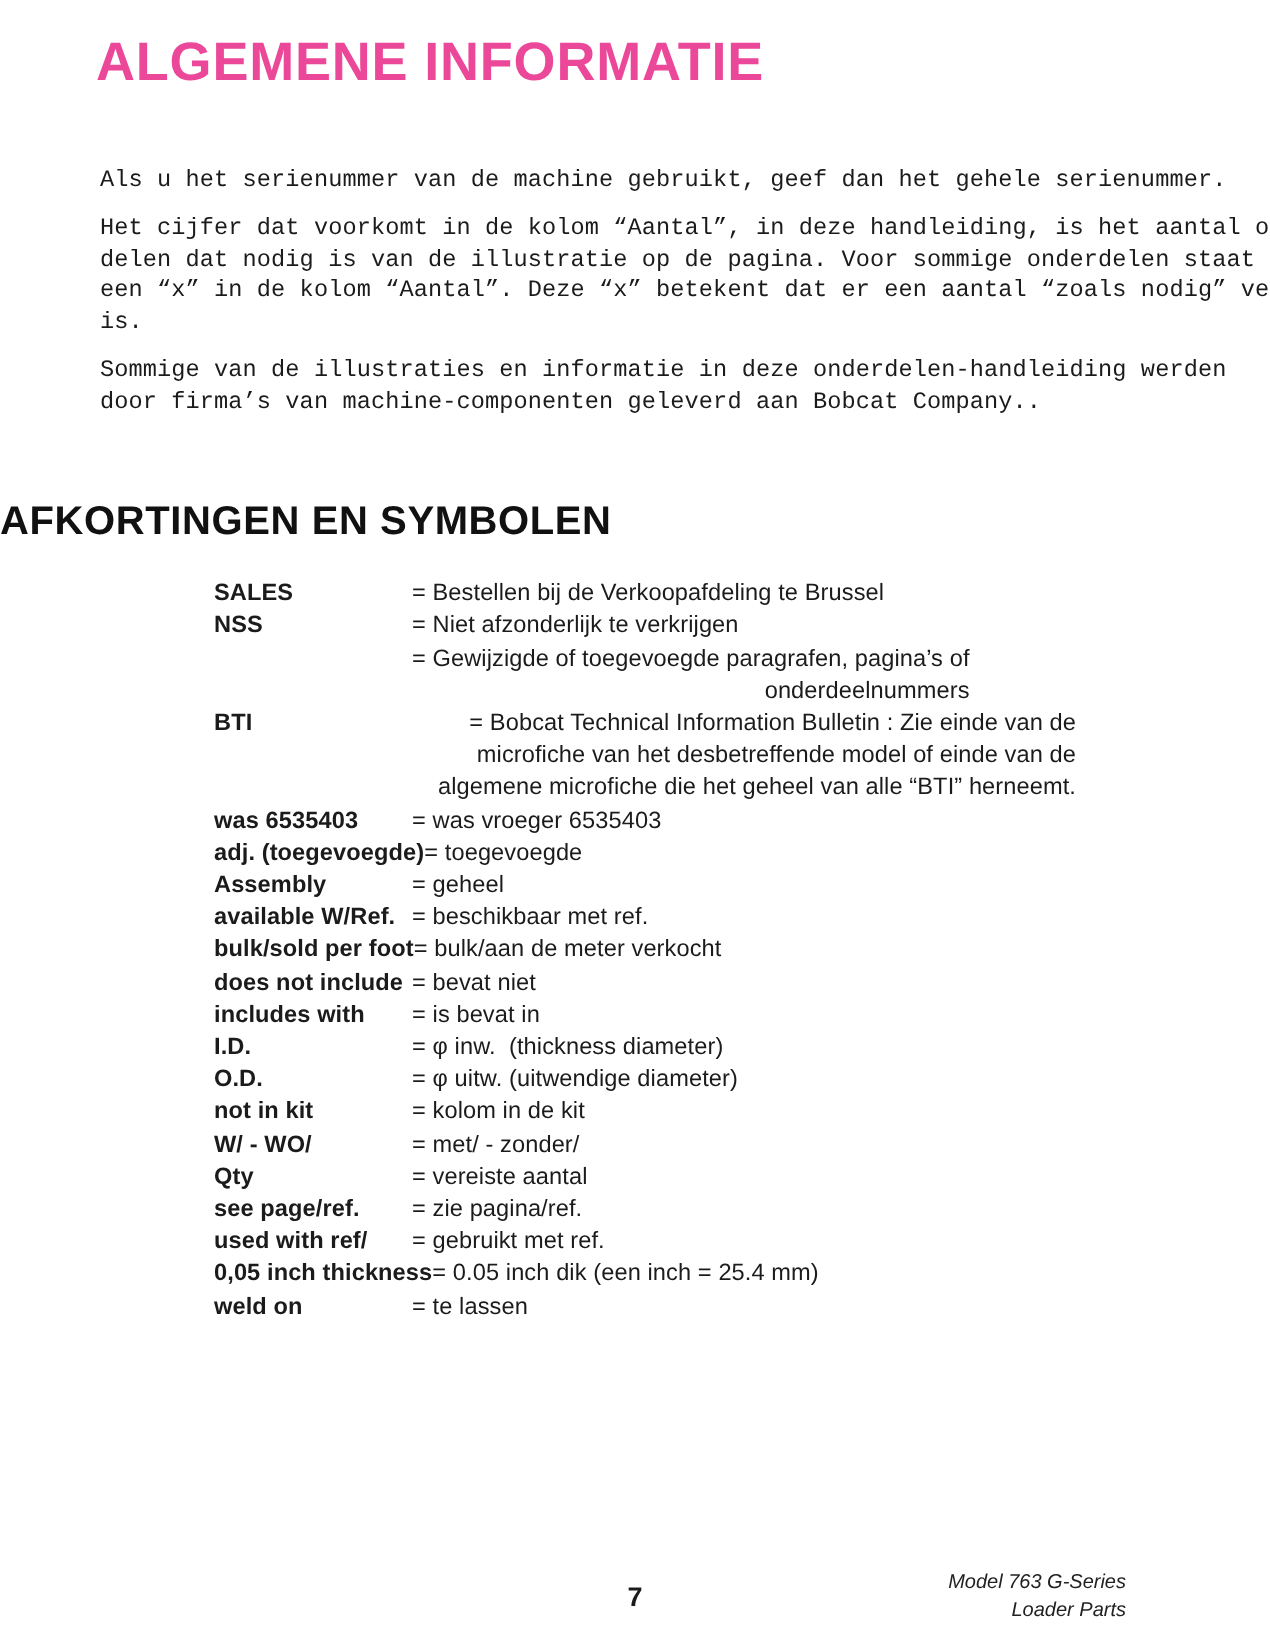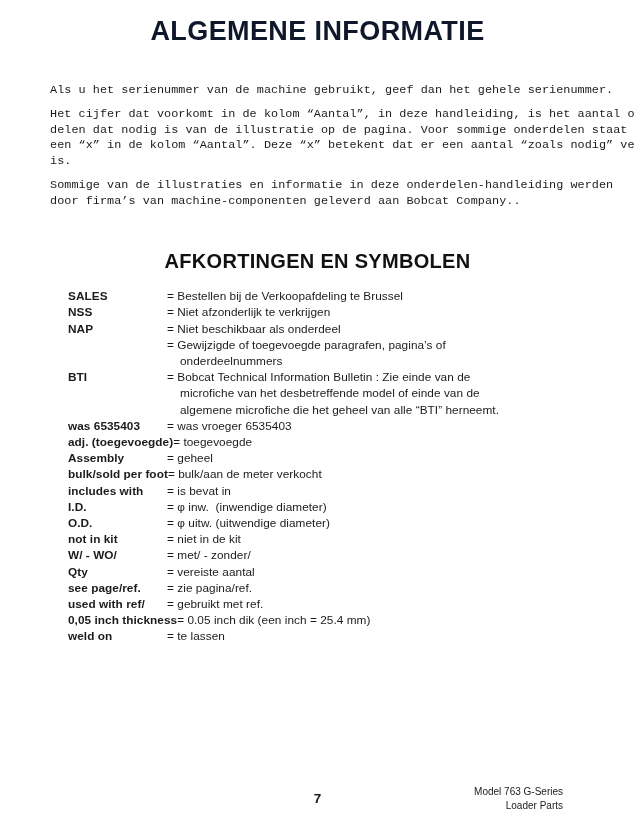--- a/index.html
+++ b/index.html
@@ -7,73 +7,76 @@
     position:relative;
     width:635px; height:819px;
     margin:0 auto;
     background:#ffffff;
     color:#1b1b1b;
     font-family:"Liberation Sans","DejaVu Sans",sans-serif;
     overflow:hidden;
   }
   .page-title {
     margin:0; padding-top:16px;
-    text-align:center;
+    text-align:left;
     font-size:27px; font-weight:bold;
     letter-spacing:0.4px;
-    color:#0f172a;
+    color:#ec4899;
+    padding-left:48px;
   }
   .content {
     padding:36px 0 0 50px;
     font-family:Liberation Mono, monospace;
   }
   .para {
     margin:0 0 8.5px 0;
     font-size:11.8px;
     line-height:15.6px;
     letter-spacing:0.05px;
     white-space:pre;
   }
   .para:nth-of-type(4) { }
   .section-title {
     margin:41px 0 15px 0;
-    text-align:center;
+    text-align:left;
     font-size:20px; font-weight:bold;
     letter-spacing:0.3px;
     color:#111;
   }
   .abbr-list {
-    padding-left:68px;
+    padding-left:107px;
     font-size:11.8px;
     letter-spacing:0.05px;
   }
   .abbr-row { display:flex; align-items:flex-start; line-height:16.2px; }
   .abbr-term {
     flex:0 0 auto;
     min-width:99px;
     font-weight:bold;
     white-space:pre;
   }
   .abbr-def {
     white-space:pre;
     padding-left:13px;
     text-indent:-13px;
+    text-align:right;
   }
   .page-number {
     position:absolute; left:0; right:0; bottom:13px;
     text-align:center;
     font-size:13.5px; font-weight:bold;
   }
   .doc-ref {
     position:absolute; right:72px; bottom:7px;
     text-align:right;
     font-size:10px;
     line-height:13.5px;
     white-space:pre;
     color:#222;
+    font-style:italic;
   }
 </style>
 </head>
 <body>
 
 <div class="sheet">
 
   <h1 class="page-title">ALGEMENE INFORMATIE</h1>
 
   <div class="content">
@@ -97,24 +100,20 @@
       <div class="abbr-row">
         <span class="abbr-term">SALES</span>
         <span class="abbr-def">= Bestellen bij de Verkoopafdeling te Brussel</span>
       </div>
 
       <div class="abbr-row">
         <span class="abbr-term">NSS</span>
         <span class="abbr-def">= Niet afzonderlijk te verkrijgen</span>
       </div>
 
-      <div class="abbr-row">
-        <span class="abbr-term">NAP</span>
-        <span class="abbr-def">= Niet beschikbaar als onderdeel</span>
-      </div>
 
       <div class="abbr-row">
         <span class="abbr-term"></span>
         <span class="abbr-def">= Gewijzigde of toegevoegde paragrafen, pagina’s of
 onderdeelnummers</span>
       </div>
 
       <div class="abbr-row">
         <span class="abbr-term">BTI</span>
         <span class="abbr-def">= Bobcat Technical Information Bulletin : Zie einde van de
@@ -130,45 +129,53 @@
       <div class="abbr-row">
         <span class="abbr-term">adj. (toegevoegde)</span>
         <span class="abbr-def">= toegevoegde</span>
       </div>
 
       <div class="abbr-row">
         <span class="abbr-term">Assembly</span>
         <span class="abbr-def">= geheel</span>
       </div>
 
+      <div class="abbr-row">
+        <span class="abbr-term">available W/Ref.</span>
+        <span class="abbr-def">= beschikbaar met ref.</span>
+      </div>
 
       <div class="abbr-row">
         <span class="abbr-term">bulk/sold per foot</span>
         <span class="abbr-def">= bulk/aan de meter verkocht</span>
       </div>
 
+      <div class="abbr-row">
+        <span class="abbr-term">does not include</span>
+        <span class="abbr-def">= bevat niet</span>
+      </div>
 
       <div class="abbr-row">
         <span class="abbr-term">includes with</span>
         <span class="abbr-def">= is bevat in</span>
       </div>
 
       <div class="abbr-row">
         <span class="abbr-term">I.D.</span>
-        <span class="abbr-def">= φ inw.  (inwendige diameter)</span>
+        <span class="abbr-def">= φ inw.  (thickness diameter)</span>
       </div>
 
       <div class="abbr-row">
         <span class="abbr-term">O.D.</span>
         <span class="abbr-def">= φ uitw. (uitwendige diameter)</span>
       </div>
 
       <div class="abbr-row">
         <span class="abbr-term">not in kit</span>
-        <span class="abbr-def">= niet in de kit</span>
+        <span class="abbr-def">= kolom in de kit</span>
       </div>
 
       <div class="abbr-row">
         <span class="abbr-term">W/ - WO/</span>
         <span class="abbr-def">= met/ - zonder/</span>
       </div>
 
       <div class="abbr-row">
         <span class="abbr-term">Qty</span>
         <span class="abbr-def">= vereiste aantal</span>

